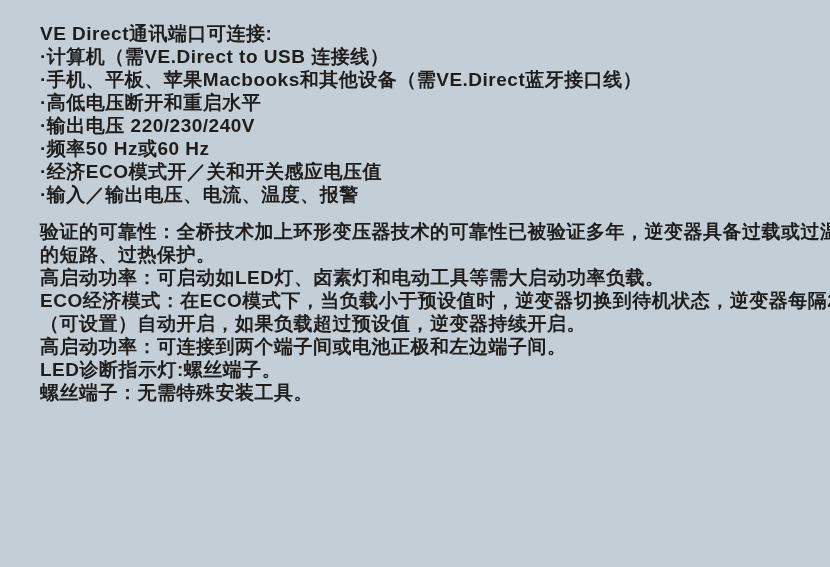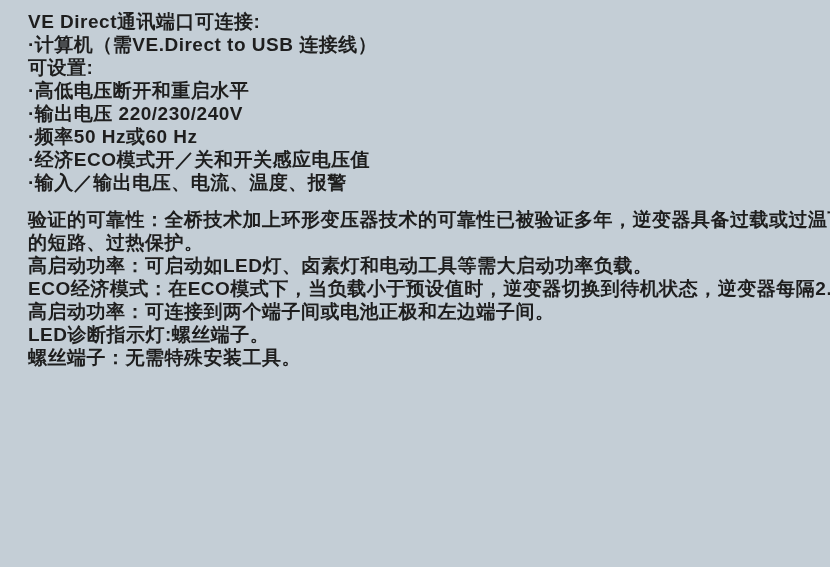--- a/index.html
+++ b/index.html
@@ -18,49 +18,50 @@
     width: 830px;
     height: 567px;
     padding: 10px 6px 0 28px;
     color: #1e1e1e;
     font-size: 19px;
     line-height: 23px;
     font-weight: 700;
     letter-spacing: 0.5px;
   }
   .block {
-    margin: 0;
+    margin: 12px;
   }
   .block + .block {
     margin-top: 14px;
   }
   .line {
     white-space: pre;
     height: 23px;
   }
 </style>
 </head>
 <body style="background: rgb(196, 206, 214);">
 
 <div class="doc" style="color: rgb(30, 30, 30);">
 
   <div class="block">
     <div class="line">VE Direct通讯端口可连接:</div>
     <div class="line">·计算机（需VE.Direct to USB 连接线）</div>
-    <div class="line">可设置:</div>
+    <div class="line">·手机、平板、苹果Macbooks和其他设备（需VE.Direct蓝牙接口线）</div>
     <div class="line">·高低电压断开和重启水平</div>
     <div class="line">·输出电压 220/230/240V</div>
     <div class="line">·频率50 Hz或60 Hz</div>
     <div class="line">·经济ECO模式开／关和开关感应电压值</div>
     <div class="line">·输入／输出电压、电流、温度、报警</div>
   </div>
 
   <div class="block">
     <div class="line">验证的可靠性：全桥技术加上环形变压器技术的可靠性已被验证多年，逆变器具备过载或过温下</div>
     <div class="line">的短路、过热保护。</div>
     <div class="line">高启动功率：可启动如LED灯、卤素灯和电动工具等需大启动功率负载。</div>
     <div class="line">ECO经济模式：在ECO模式下，当负载小于预设值时，逆变器切换到待机状态，逆变器每隔2.5秒</div>
+    <div class="line">（可设置）自动开启，如果负载超过预设值，逆变器持续开启。</div>
     <div class="line">高启动功率：可连接到两个端子间或电池正极和左边端子间。</div>
     <div class="line">LED诊断指示灯:螺丝端子。</div>
     <div class="line">螺丝端子：无需特殊安装工具。</div>
   </div>
 
 </div>
 
 </body></html>

